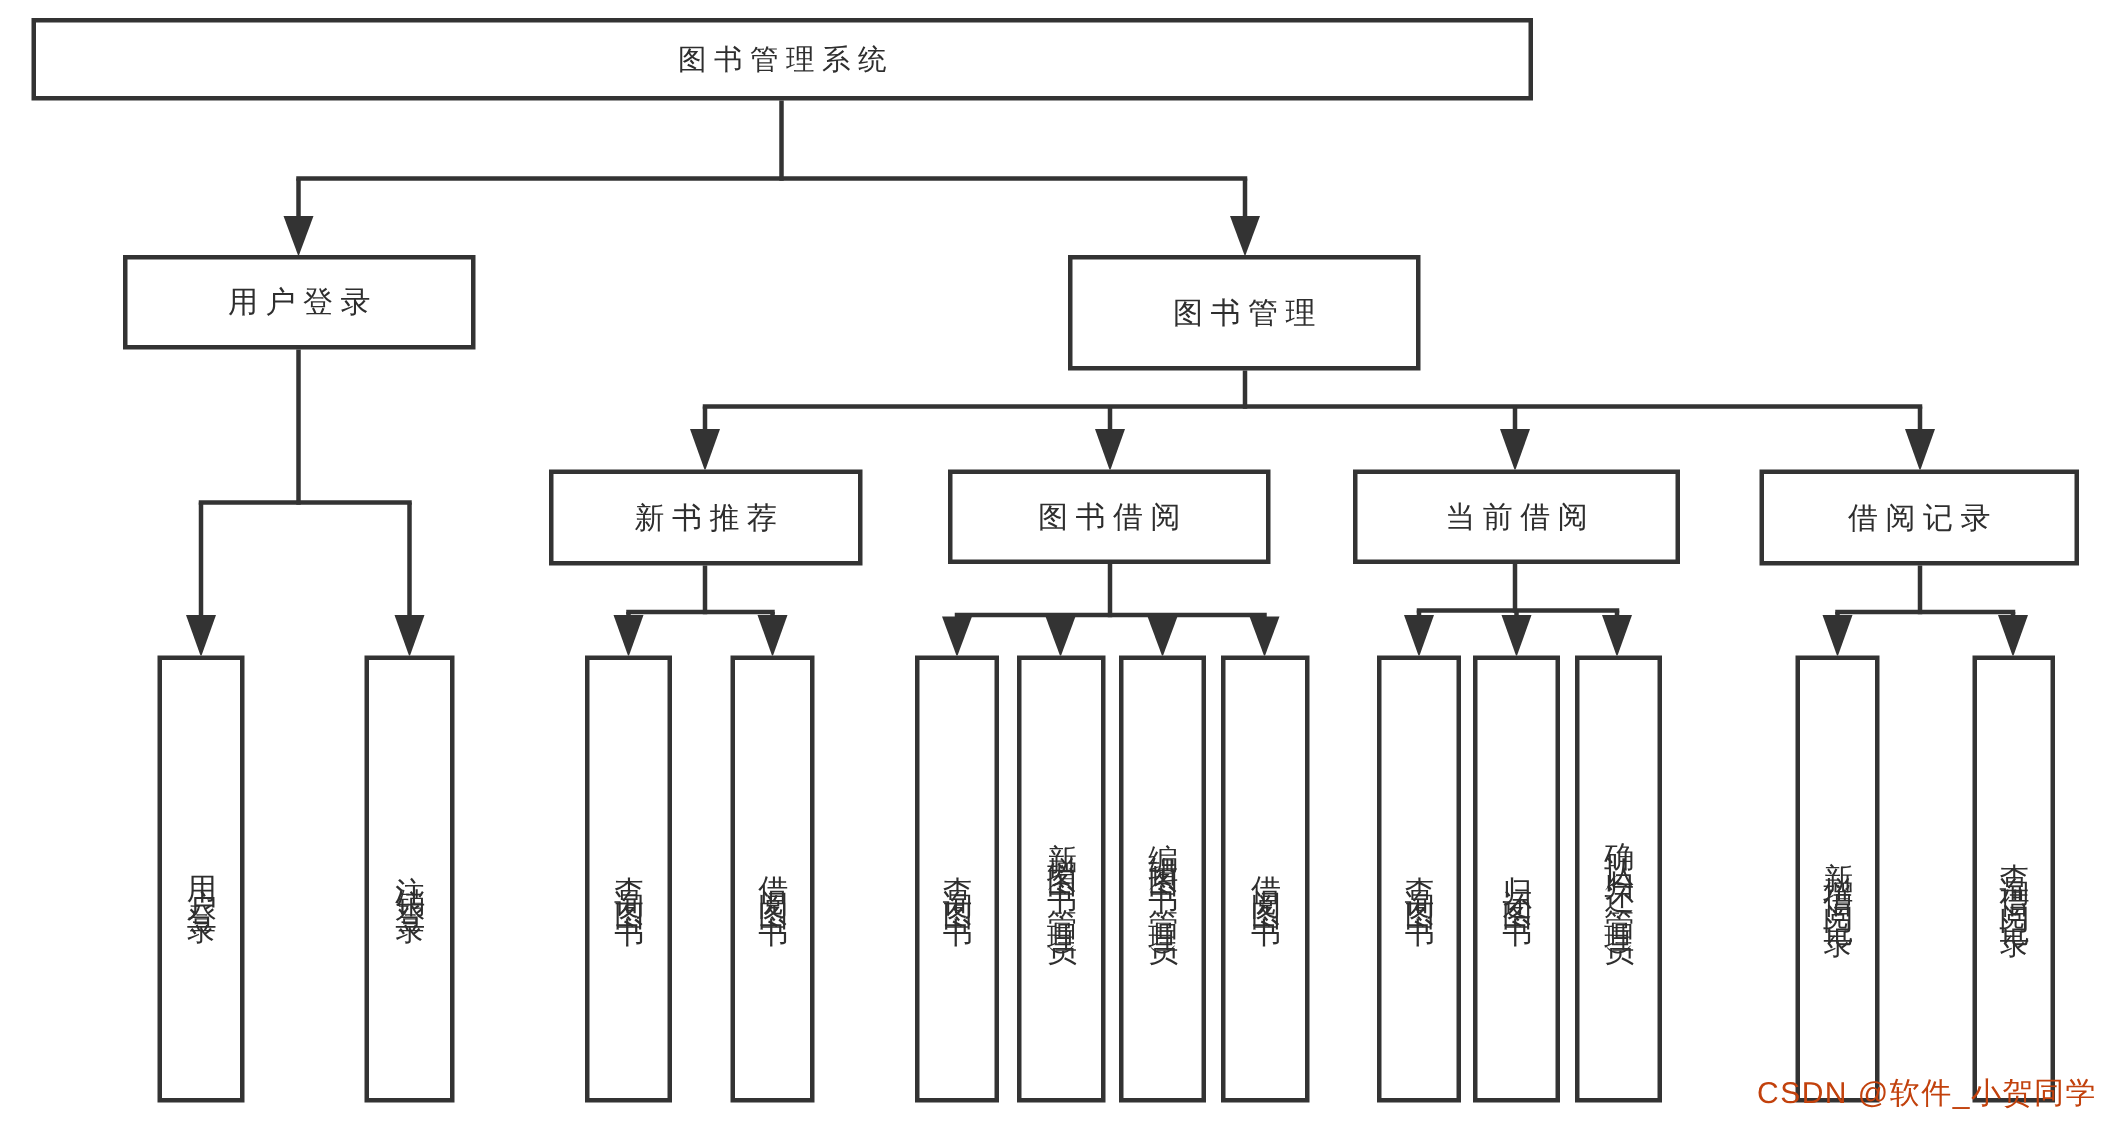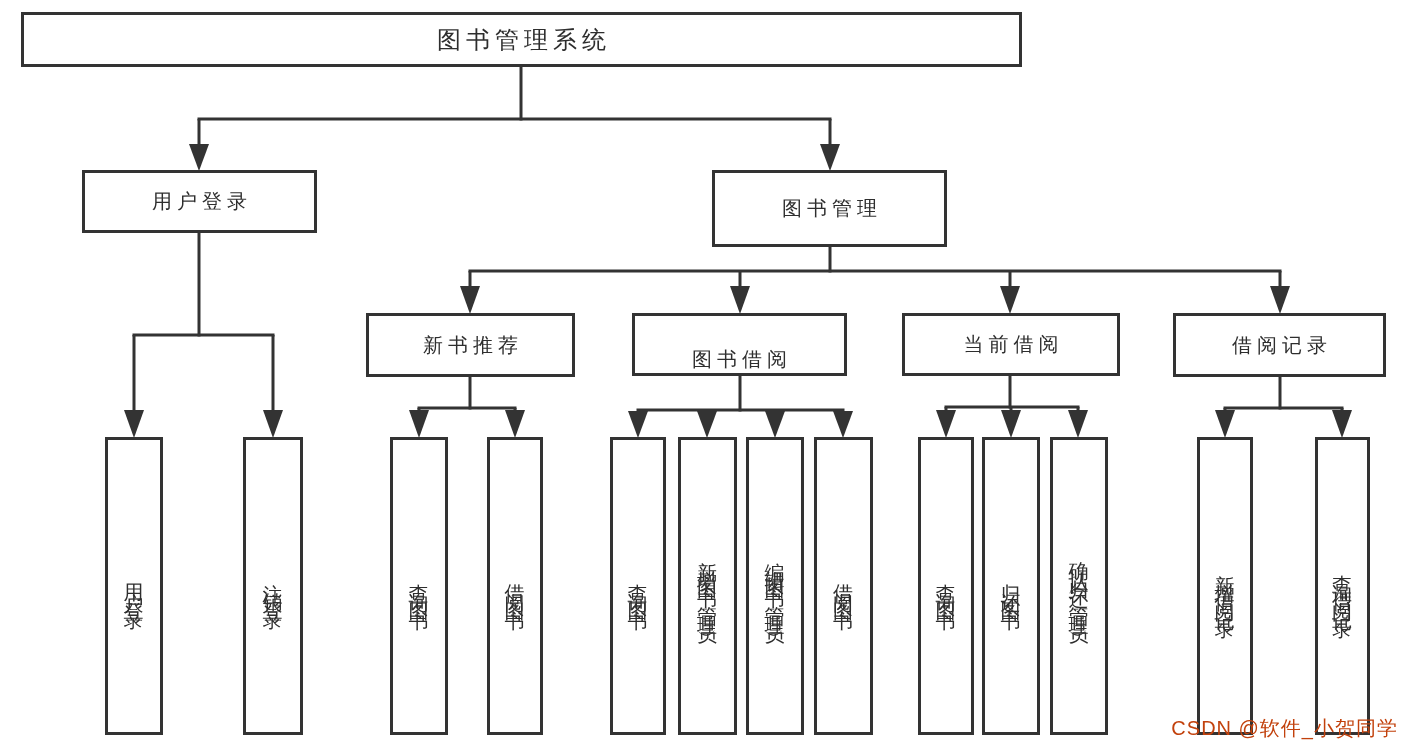--- a/index.html
+++ b/index.html
@@ -23,21 +23,21 @@
     border: 3px solid #333333;
     background: #ffffff;
     display: flex;
     align-items: center;
     justify-content: center;
     color: #2e2e2e;
     z-index: 2;
   }
   .box { font-size: 20px; letter-spacing: 5px; }
   .box span { margin-left: 5px; white-space: nowrap; }
-  .root-box { font-size: 24px; }
+  .root-box { font-size: 19px; }
   .vbox span {
     writing-mode: vertical-rl;
     text-orientation: mixed;
     font-size: 20px;
     letter-spacing: 9px;
     line-height: 1;
     white-space: nowrap;
   }
   .watermark {
     position: absolute;
@@ -136,21 +136,21 @@
   <div class="box" style="left:82px; top:170px; width:235px; height:63px;">
     <span>用户登录</span>
   </div>
   <div class="box" style="left:712px; top:170px; width:235px; height:77px;">
     <span>图书管理</span>
   </div>
 
   <div class="box" style="left:366px; top:313px; width:209px; height:64px;">
     <span>新书推荐</span>
   </div>
-  <div class="box" style="left:632px; top:313px; width:215px; height:63px;align-items:flex-end;">
+  <div class="box" style="left:632px; top:313px; width:215px; height:63px;">
     <span>图书借阅</span>
   </div>
   <div class="box" style="left:902px; top:313px; width:218px; height:63px;align-items:center;">
     <span>当前借阅</span>
   </div>
   <div class="box" style="left:1173px; top:313px; width:213px; height:64px;justify-content:center;">
     <span>借阅记录</span>
   </div>
 
   <div class="vbox" style="left:105px; top:437px; width:58px; height:298px;">

